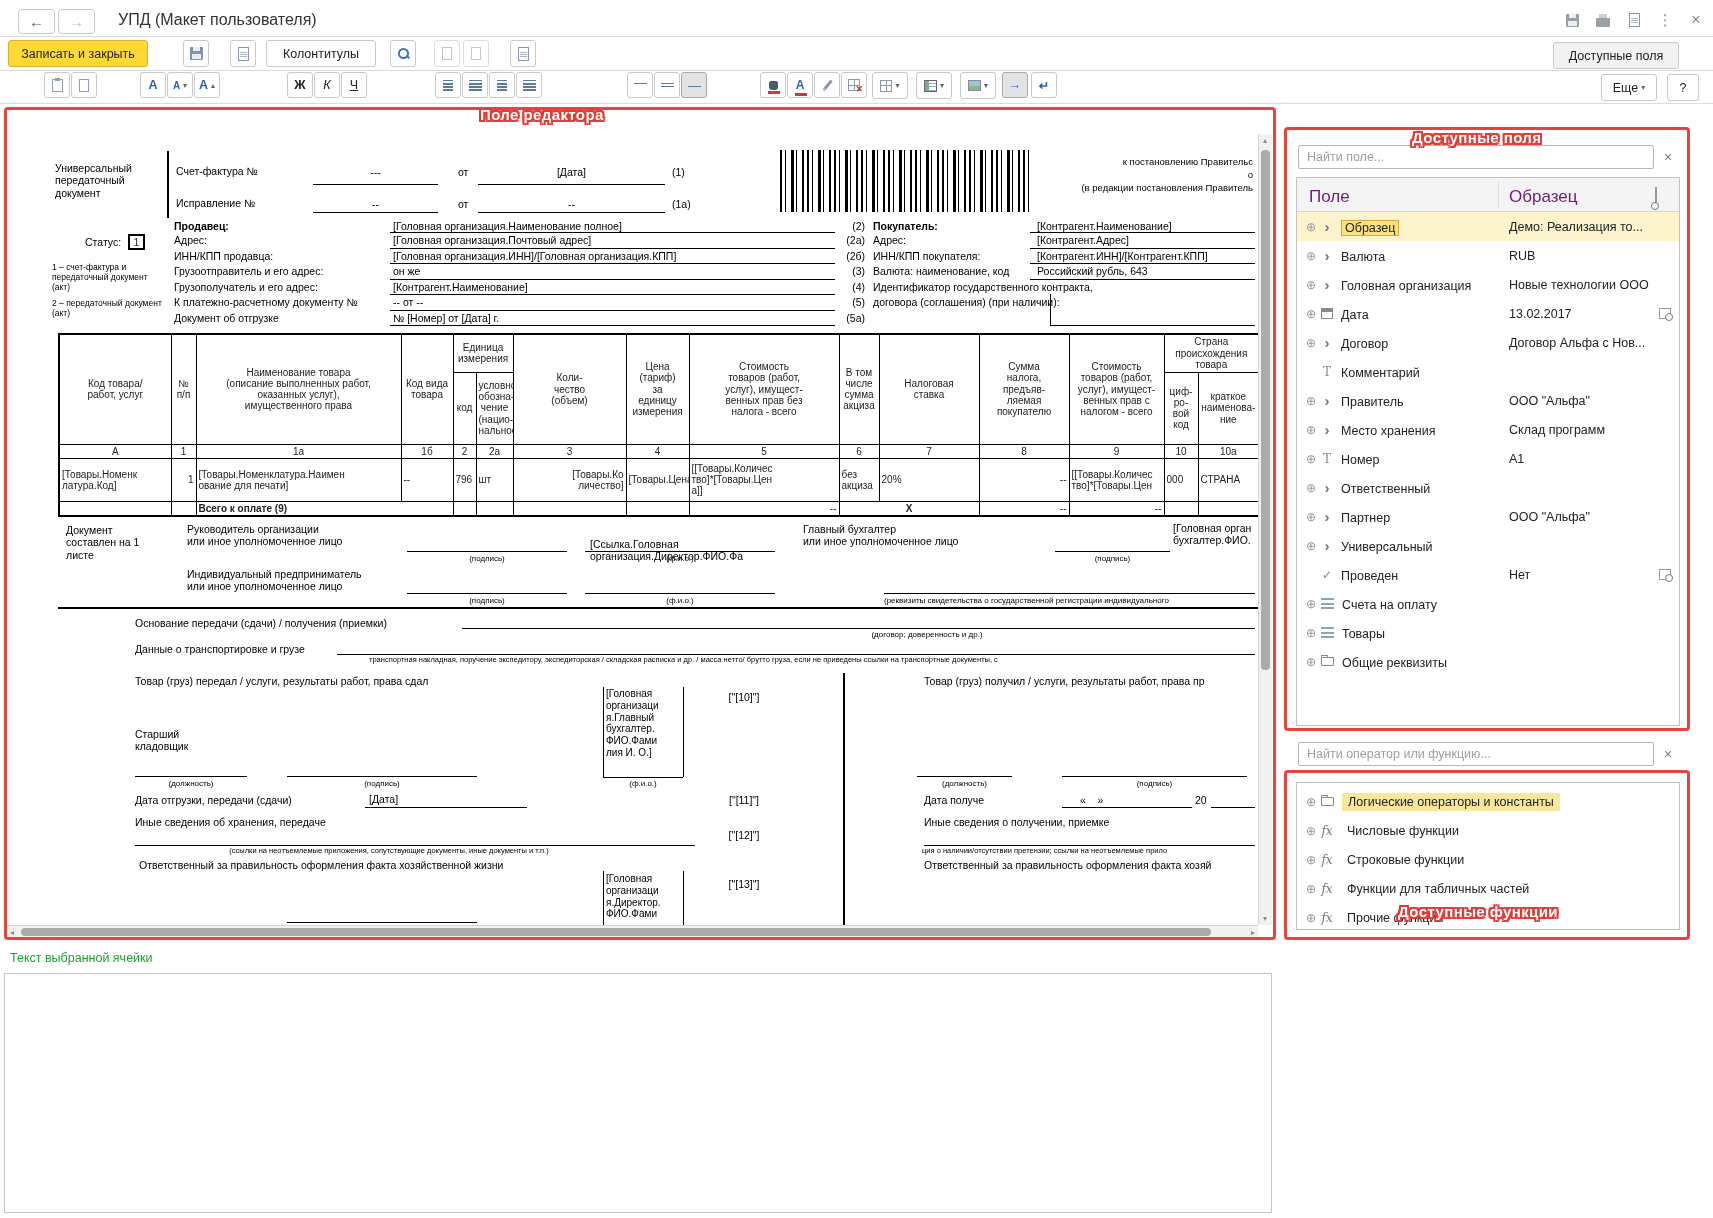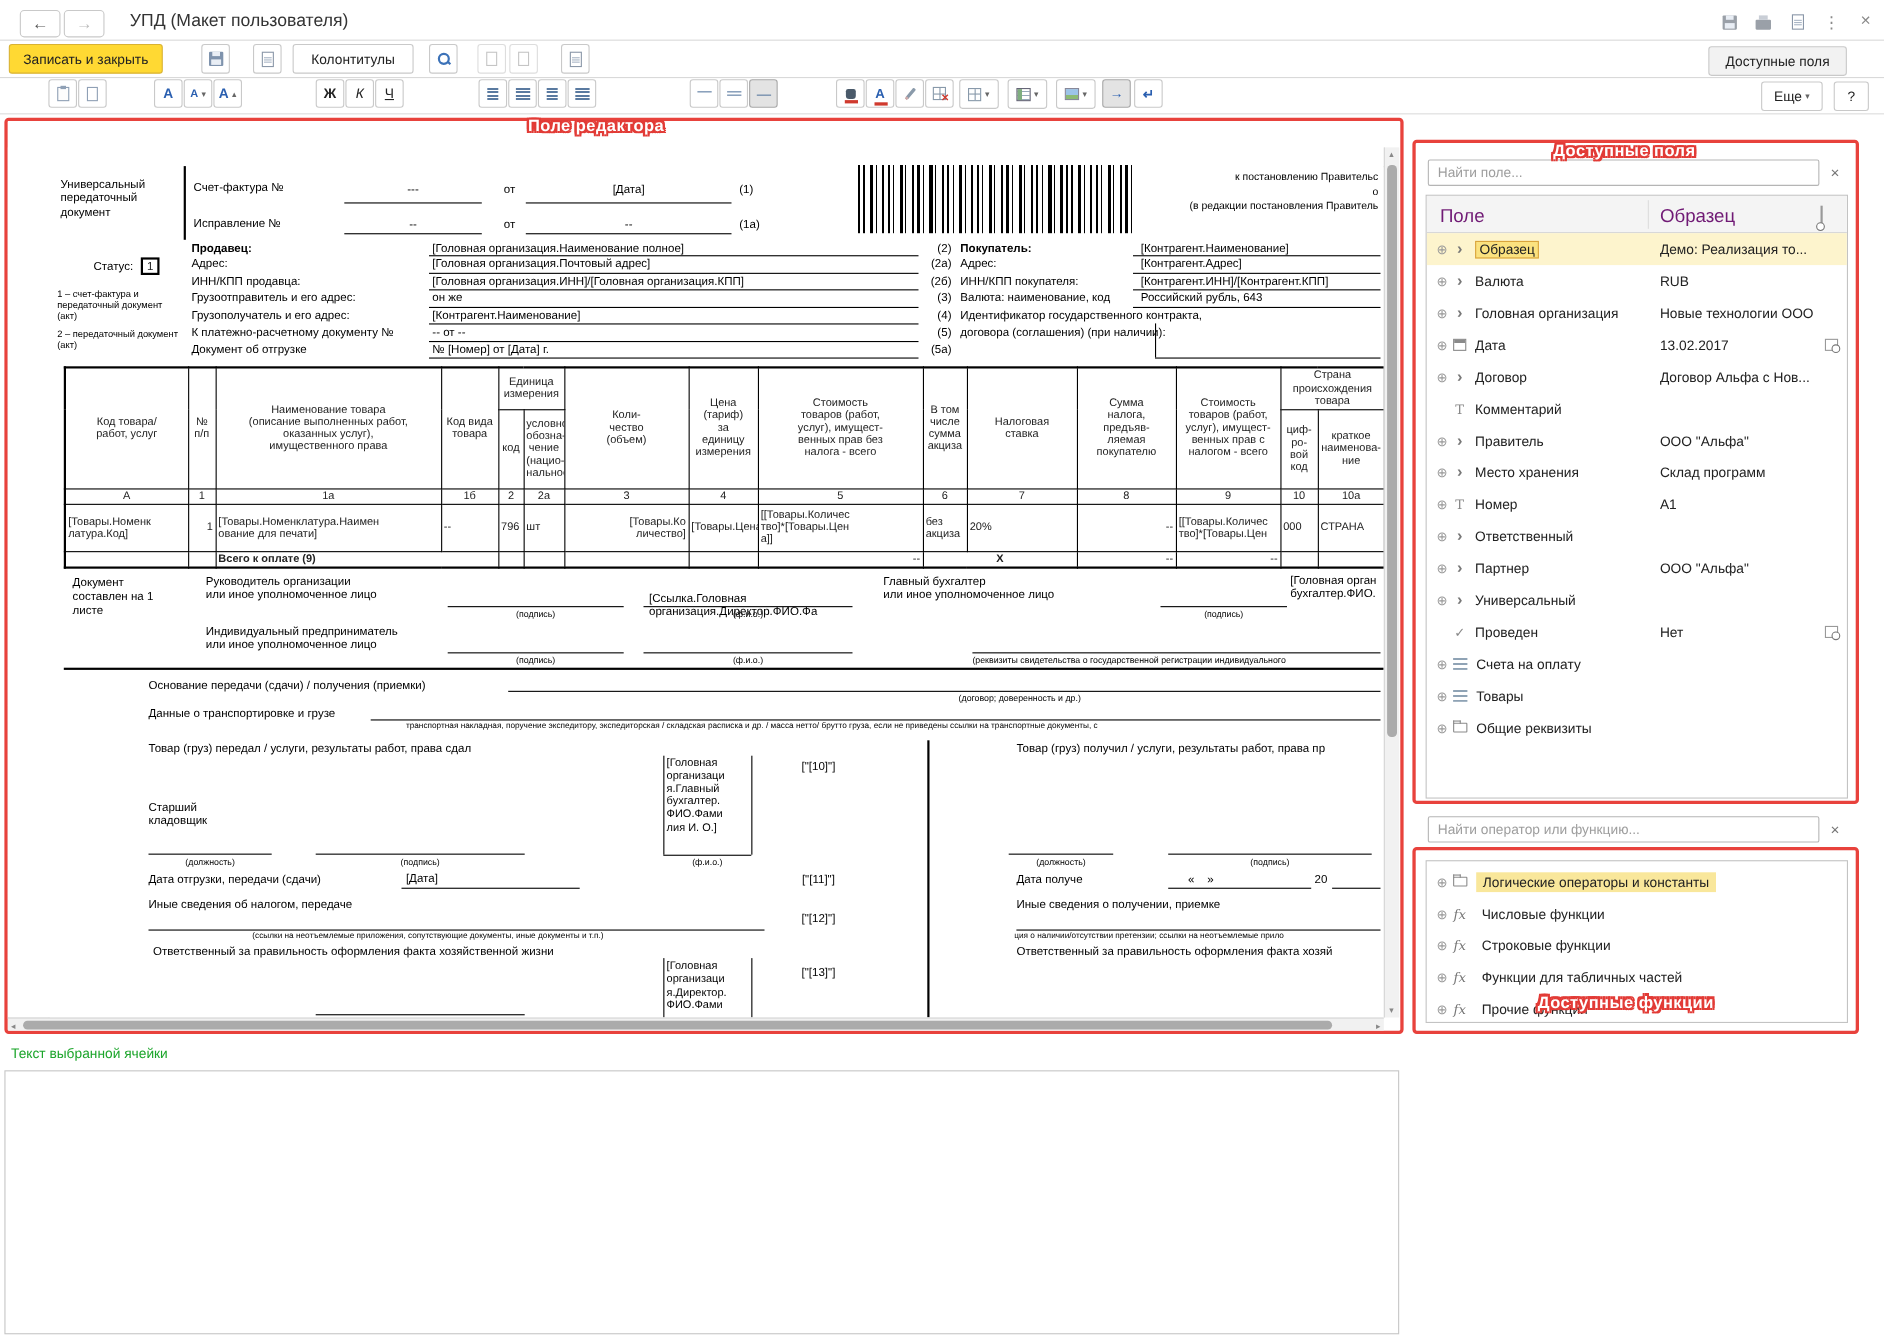--- a/index.html
+++ b/index.html
@@ -570,21 +570,21 @@
         <div class="fc ct f8" style="left:280px;top:669px;width:190px">(подпись)</div>
         <div class="fc ct f8" style="left:596px;top:669px;width:80px">(ф.и.о.)</div>
         <div class="fc ct f8" style="left:910px;top:669px;width:95px">(должность)</div>
         <div class="fc ct f8" style="left:1055px;top:669px;width:185px">(подпись)</div>
         <div class="fc " style="left:128px;top:684px">Дата отгрузки, передачи (сдачи)</div>
         <div class="fc " style="left:362px;top:683px">[Дата]</div>
         <div class="fc ct" style="left:710px;top:684px;width:54px">["[11]"]</div>
         <div class="fc " style="left:917px;top:684px">Дата получе</div>
         <div class="fc " style="left:1073px;top:684px;white-space:pre">«    »</div>
         <div class="fc " style="left:1188px;top:684px">20</div>
-        <div class="fc " style="left:128px;top:706px">Иные сведения об налогом, передаче</div>
+        <div class="fc " style="left:128px;top:706px">Иные сведения об хранения, передаче</div>
         <div class="fc " style="left:917px;top:706px">Иные сведения о получении, приемке</div>
         <div class="fc ct" style="left:710px;top:719px;width:54px">["[12]"]</div>
         <div class="fc ct f75" style="left:132px;top:737px;width:500px">(ссылки на неотъемлемые приложения, сопутствующие документы, иные документы и т.п.)</div>
         <div class="fc f75 clip" style="left:915px;top:737px;width:333px">ция о наличии/отсутствии претензии; ссылки на неотъемлемые прило</div>
         <div class="fc " style="left:132px;top:749px">Ответственный за правильность оформления факта хозяйственной жизни</div>
         <div class="fc clip" style="left:917px;top:749px;width:333px">Ответственный за правильность оформления факта хозяй</div>
         <div class="fc pre f10" style="left:599px;top:763px;width:75px">[Головная
 организаци
 я.Директор.
 ФИО.Фами</div>

